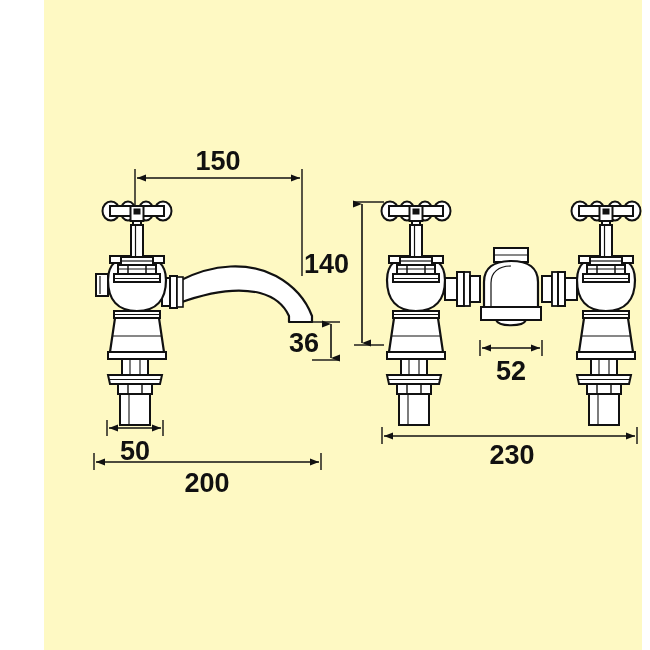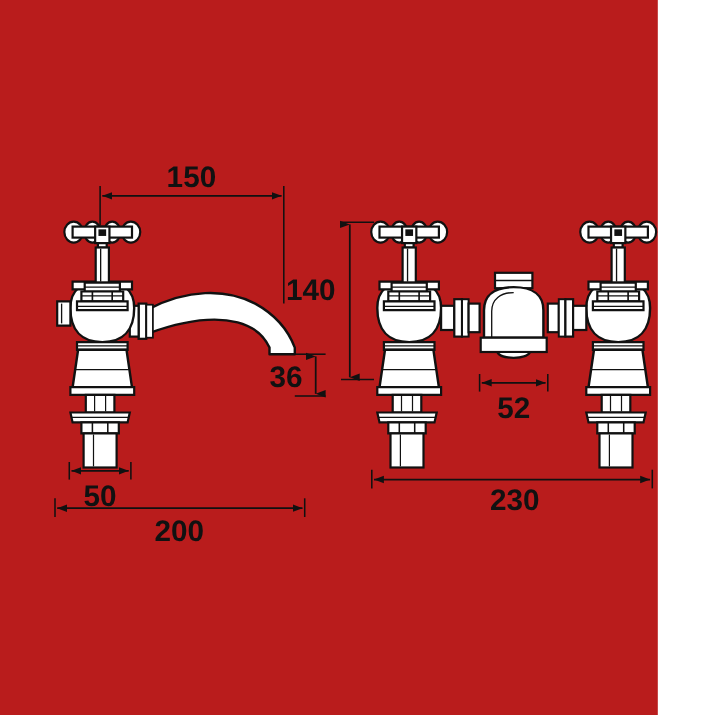--- a/index.html
+++ b/index.html
@@ -1,17 +1,17 @@
 <!DOCTYPE html>
 <html><head>
 <meta charset="utf-8">
 <style>
   html,body{margin:0;padding:0;background:#ffffff;}
   body{width:650px;height:650px;font-family:"Liberation Sans",sans-serif;overflow:hidden;}
-  #stage{position:relative;width:598px;height:650px;background:#b91c1c;}
+  #stage{position:relative;width:598px;height:650px;background:#fef9c3;margin-left:44px;}
   svg{display:block;}
   .dimtext{font-family:"Liberation Sans",sans-serif;font-weight:700;fill:#111111;}
 </style>
 </head>
 <body>
 
 <div id="stage">
 <svg width="650" height="650" viewBox="0 0 650 650">
 
   <defs>

